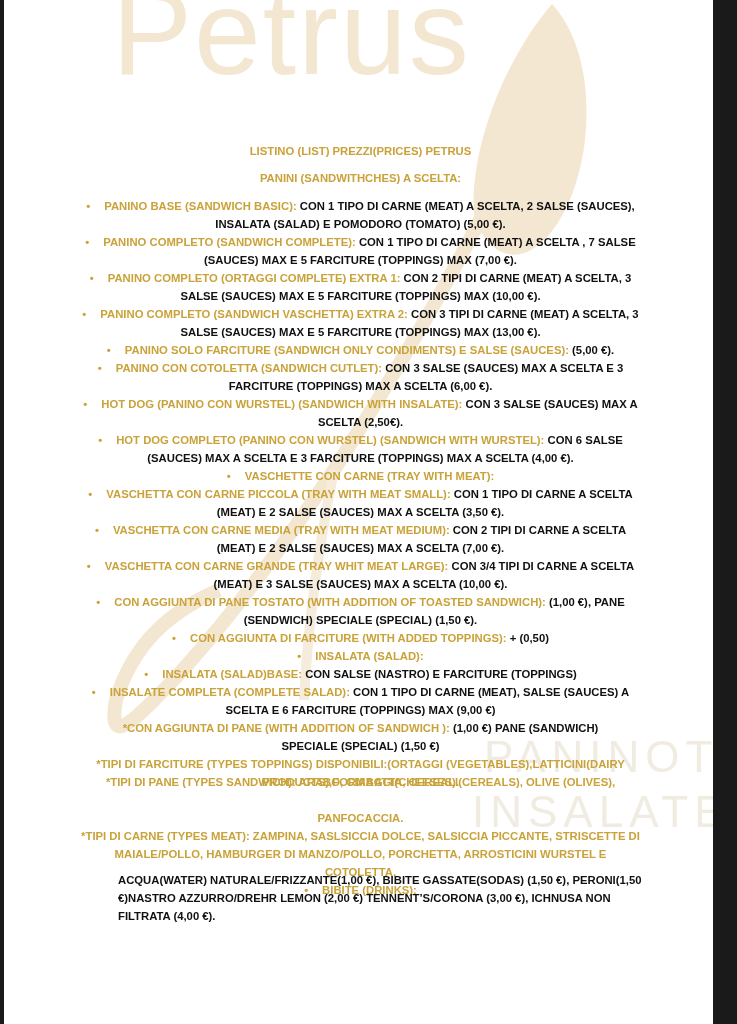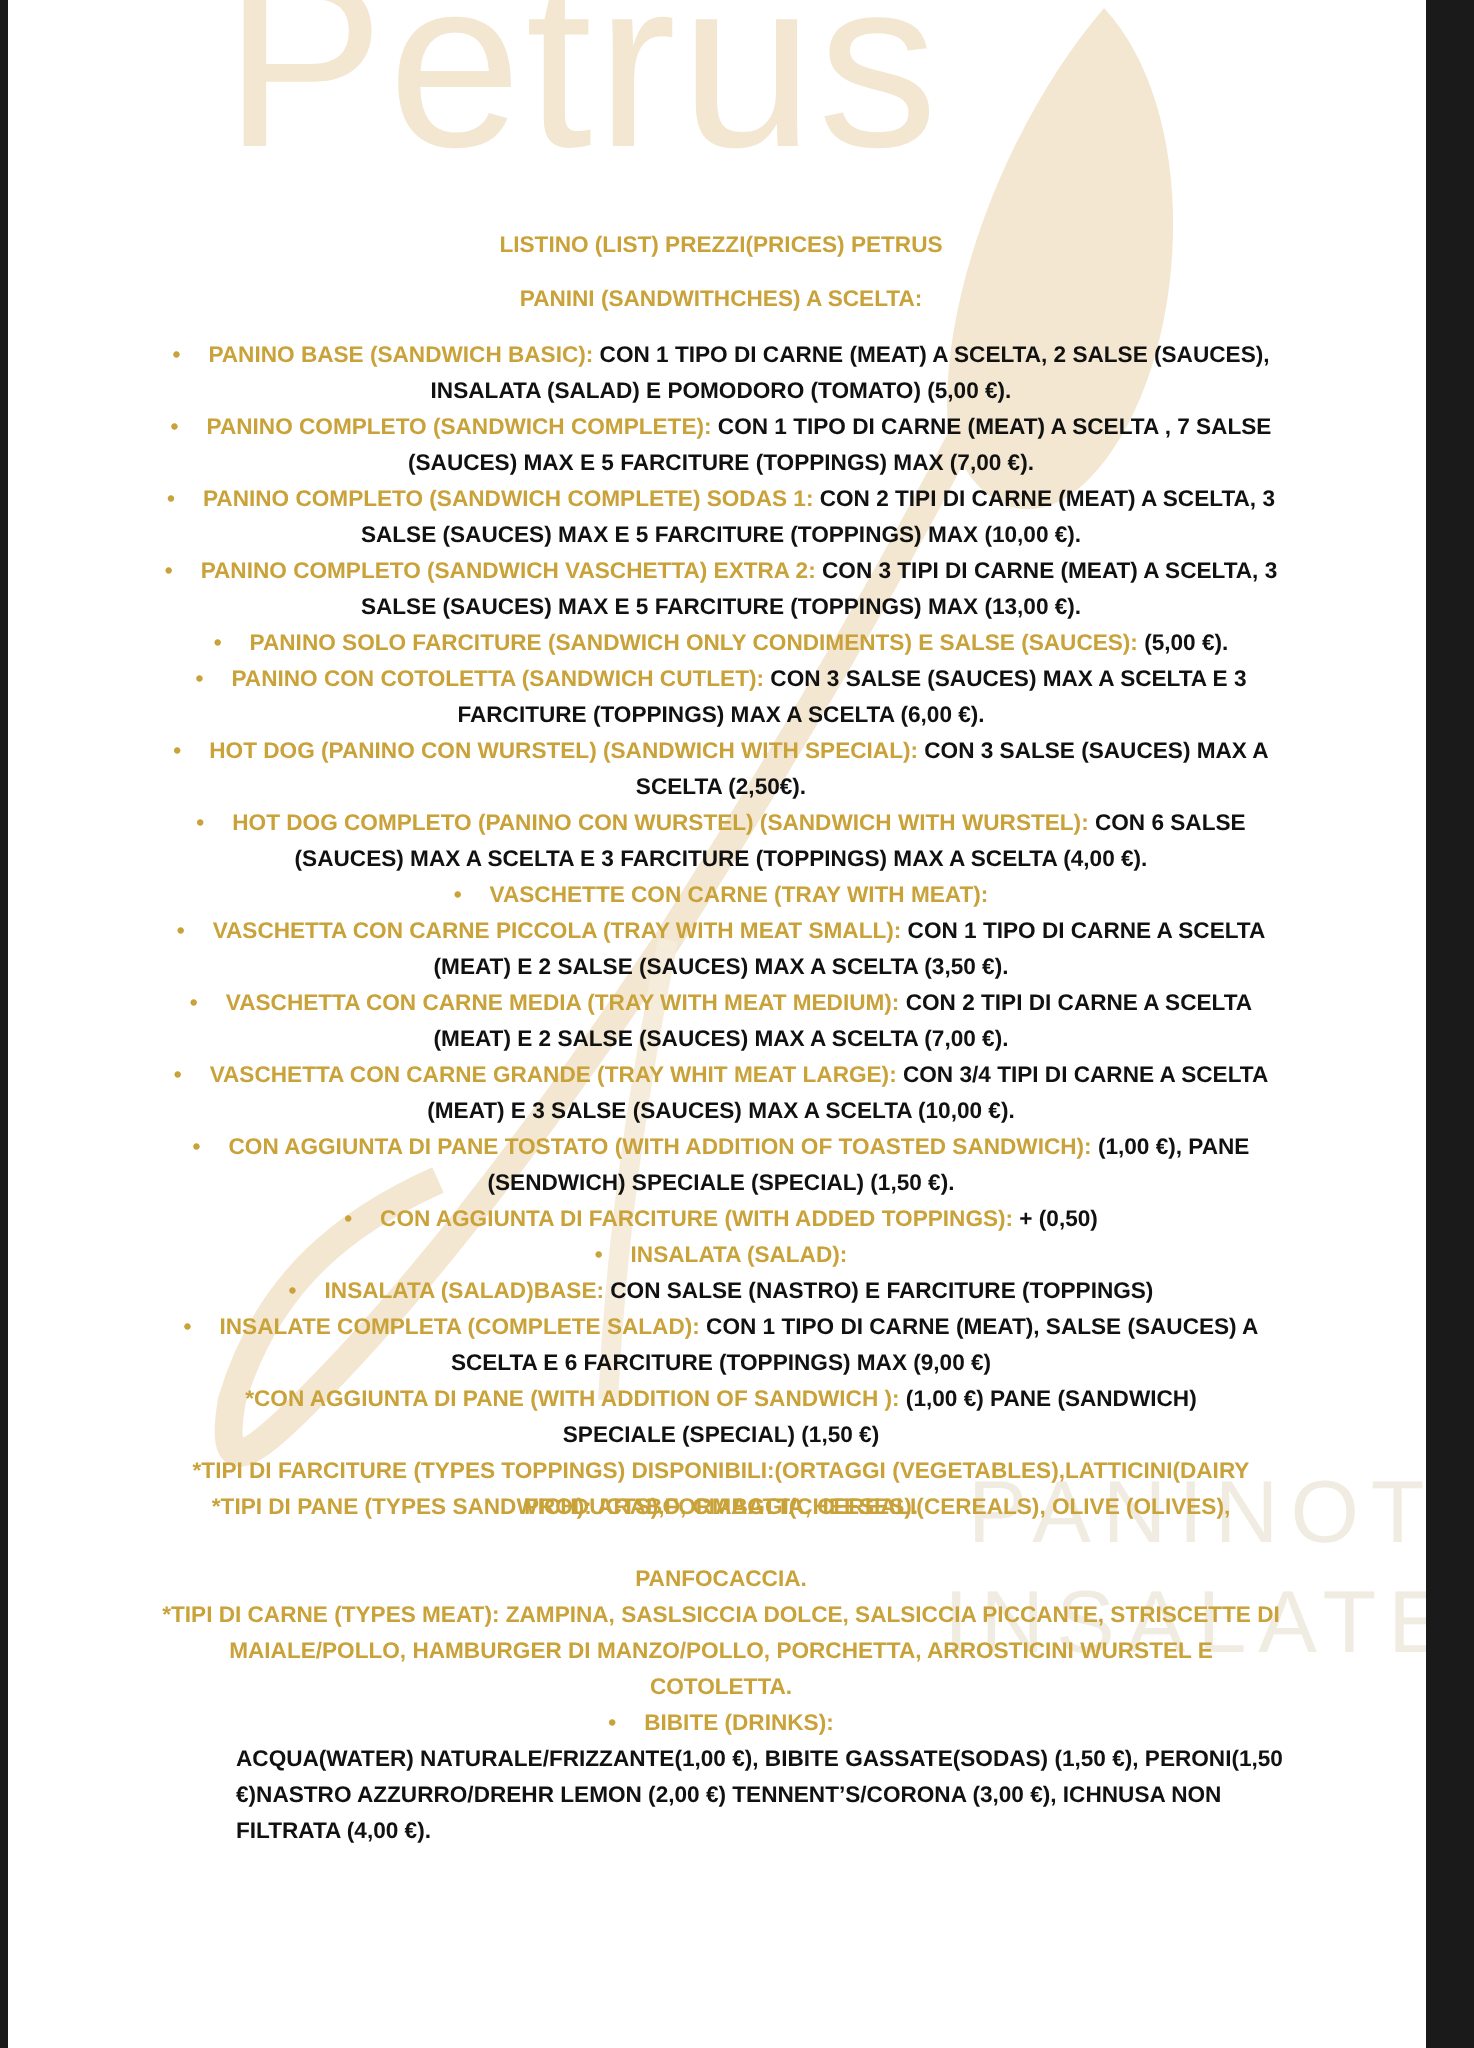--- a/index.html
+++ b/index.html
@@ -24,21 +24,21 @@
   .wm-insalateria {
     position: absolute; left: 468px; top: 790px; font-size: 44px; color: #f1ece2;
     letter-spacing: 6px; line-height: 1;
   }
   .content {
     position: absolute; left: 0; top: 0; width: 713px; z-index: 2;
     font-weight: bold; font-size: 11.3px; line-height: 18px;
   }
   .gold { color: #c9a23a; }
   .black { color: #111111; }
-  .title { position: absolute; left: 0; width: 713px; text-align: center; }
+  .title { position: absolute; left: 0; width: 713px; text-align: center; margin-top: 28px; }
   .line { position: absolute; white-space: nowrap; }
   .bullet::before { content: "•"; color: #c9a23a; margin-right: 14px; }
 </style>
 </head>
 <body>
 
 <div class="page">
 
   <div class="wm-petrus">Petrus</div>
   <svg class="wm-svg" width="713" height="1024">
@@ -52,32 +52,32 @@
   <div class="content">
     <div class="title gold" style="top:114px">LISTINO (LIST) PREZZI(PRICES) PETRUS</div>
     <div class="title gold" style="top:141px">PANINI (SANDWITHCHES) A SCELTA:</div>
 
     <div class="title" style="top:169px"><span class="bullet"></span><span class="gold">PANINO BASE (SANDWICH BASIC):</span><span class="black"> CON 1 TIPO DI CARNE (MEAT) A SCELTA, 2 SALSE (SAUCES),</span></div>
     <div class="title black" style="top:187px">INSALATA (SALAD) E POMODORO (TOMATO) (5,00 €).</div>
 
     <div class="title" style="top:205px"><span class="bullet"></span><span class="gold">PANINO COMPLETO (SANDWICH COMPLETE):</span><span class="black"> CON 1 TIPO DI CARNE (MEAT) A SCELTA , 7 SALSE</span></div>
     <div class="title black" style="top:223px">(SAUCES) MAX E 5 FARCITURE (TOPPINGS) MAX (7,00 €).</div>
 
-    <div class="title" style="top:241px"><span class="bullet"></span><span class="gold">PANINO COMPLETO (SANDWICH COMPLETE) SODAS 1:</span><span class="black"> CON 2 TIPI DI CARNE (MEAT) A SCELTA, 3</span></div>
+    <div class="title" style="top:241px"><span class="bullet"></span><span class="gold">PANINO COMPLETO (ORTAGGI COMPLETE) EXTRA 1:</span><span class="black"> CON 2 TIPI DI CARNE (MEAT) A SCELTA, 3</span></div>
     <div class="title black" style="top:259px">SALSE (SAUCES) MAX E 5 FARCITURE (TOPPINGS) MAX (10,00 €).</div>
 
     <div class="title" style="top:277px"><span class="bullet"></span><span class="gold">PANINO COMPLETO (SANDWICH VASCHETTA) EXTRA 2:</span><span class="black"> CON 3 TIPI DI CARNE (MEAT) A SCELTA, 3</span></div>
     <div class="title black" style="top:295px">SALSE (SAUCES) MAX E 5 FARCITURE (TOPPINGS) MAX (13,00 €).</div>
 
     <div class="title" style="top:313px"><span class="bullet"></span><span class="gold">PANINO SOLO FARCITURE (SANDWICH ONLY CONDIMENTS) E SALSE (SAUCES):</span><span class="black"> (5,00 €).</span></div>
 
     <div class="title" style="top:331px"><span class="bullet"></span><span class="gold">PANINO CON COTOLETTA (SANDWICH CUTLET):</span><span class="black"> CON 3 SALSE (SAUCES) MAX A SCELTA E 3</span></div>
     <div class="title black" style="top:349px">FARCITURE (TOPPINGS) MAX A SCELTA (6,00 €).</div>
 
-    <div class="title" style="top:367px"><span class="bullet"></span><span class="gold">HOT DOG (PANINO CON WURSTEL) (SANDWICH WITH SPECIAL):</span><span class="black"> CON 3 SALSE (SAUCES) MAX A</span></div>
+    <div class="title" style="top:367px"><span class="bullet"></span><span class="gold">HOT DOG (PANINO CON WURSTEL) (SANDWICH WITH INSALATE):</span><span class="black"> CON 3 SALSE (SAUCES) MAX A</span></div>
     <div class="title black" style="top:385px">SCELTA  (2,50€).</div>
 
     <div class="title" style="top:403px"><span class="bullet"></span><span class="gold">HOT DOG COMPLETO (PANINO CON WURSTEL) (SANDWICH WITH WURSTEL):</span><span class="black"> CON 6 SALSE</span></div>
     <div class="title black" style="top:421px">(SAUCES) MAX A SCELTA E 3 FARCITURE (TOPPINGS) MAX A SCELTA (4,00 €).</div>
 
     <div class="title" style="top:439px"><span class="bullet"></span><span class="gold">VASCHETTE CON CARNE (TRAY WITH MEAT):</span></div>
 
     <div class="title" style="top:457px"><span class="bullet"></span><span class="gold">VASCHETTA CON CARNE PICCOLA (TRAY WITH MEAT SMALL):</span><span class="black"> CON 1 TIPO DI CARNE A SCELTA</span></div>
     <div class="title black" style="top:475px">(MEAT) E 2 SALSE (SAUCES) MAX A SCELTA (3,50 €).</div>
 

